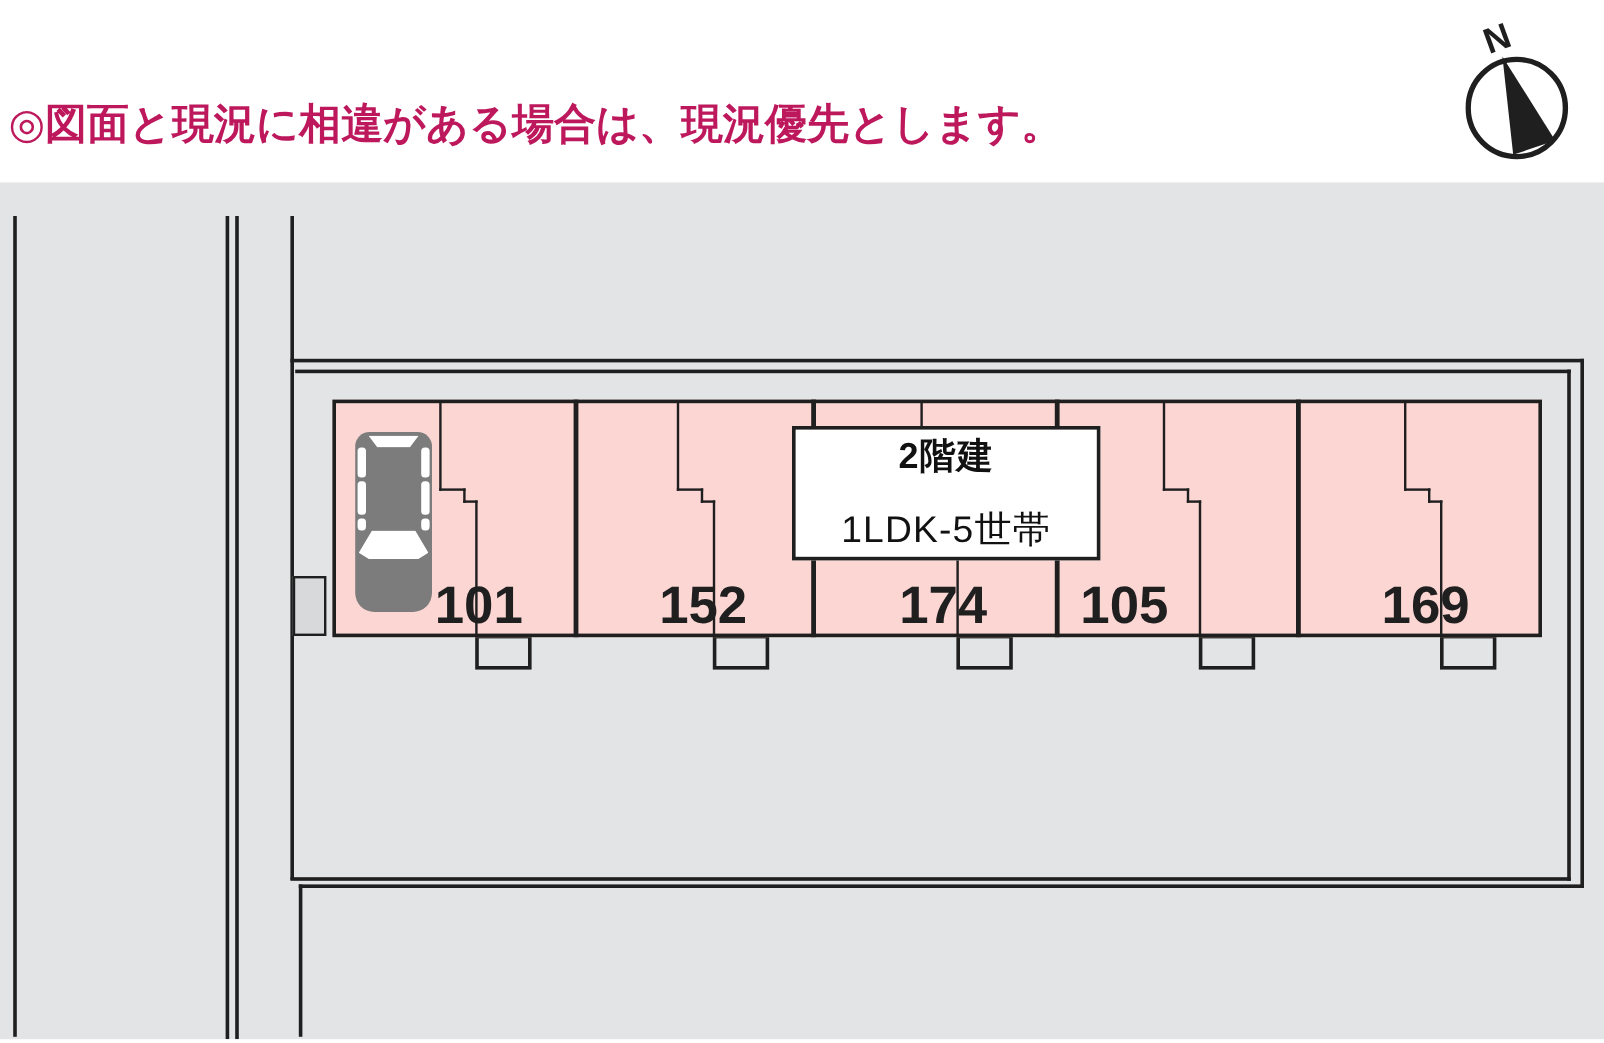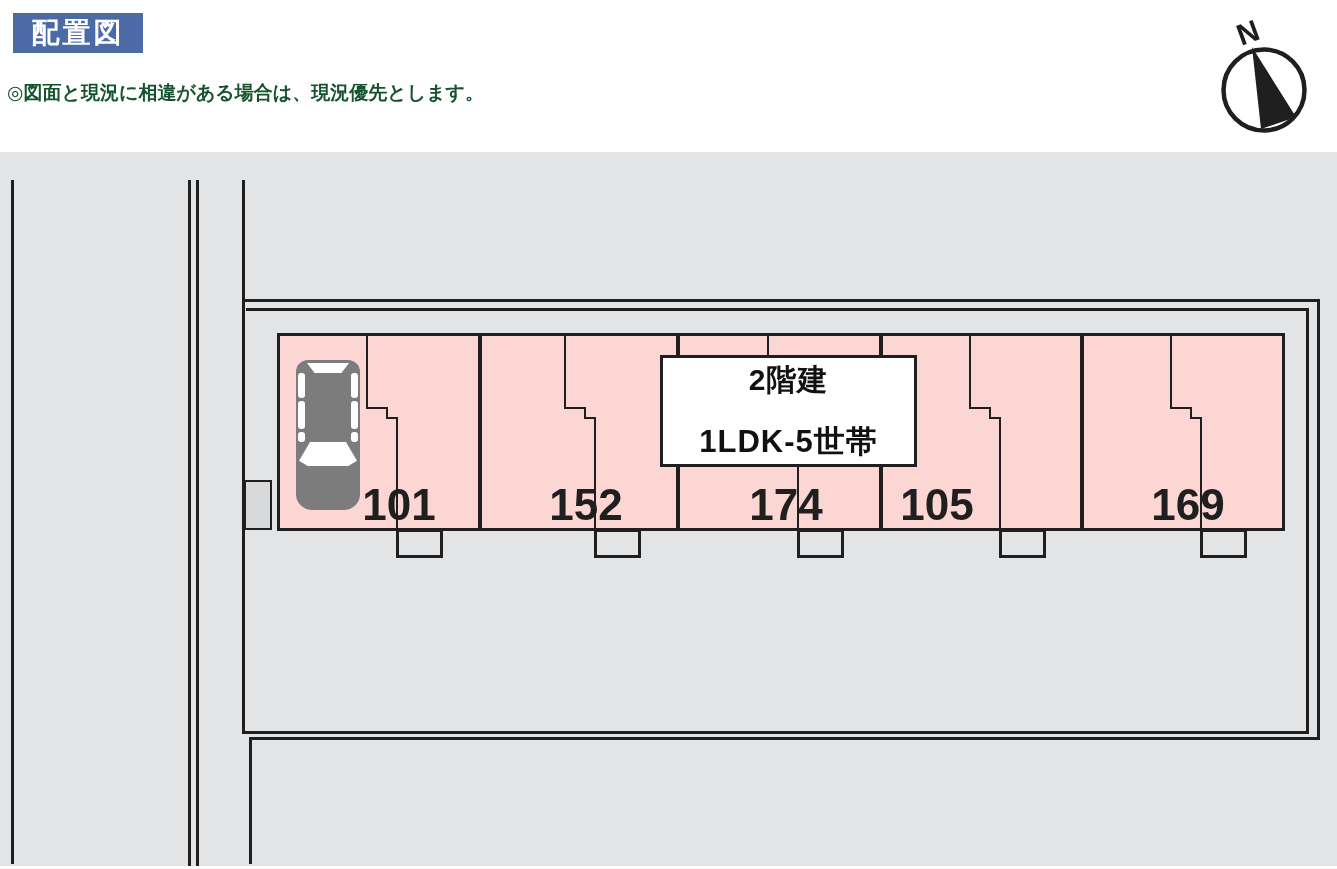--- a/index.html
+++ b/index.html
@@ -24,23 +24,23 @@
     font-size: 28px;
     font-weight: 700;
     letter-spacing: 3px;
     display: flex;
     align-items: center;
     justify-content: center;
   }
   .note {
     position: absolute;
     left: 7px; top: 80px;
-    font-size: 19px;
-    font-weight: 700;
-    color: #14532d;
+    font-size: 35px;
+    font-weight: 700;
+    color: #be185d;
     white-space: nowrap;
   }
 
   
   .compass-n {
     position: absolute;
     left: 1230px; top: 16px;
     width: 36px; height: 34px;
     font-size: 30px;
     font-weight: 700;
@@ -86,21 +86,21 @@
     width: 257px; height: 112px;
     background: #ffffff;
     border: 3px solid var(--line, #1f1f1f);
     display: flex;
     flex-direction: column;
     align-items: center;
     justify-content: center;
     gap: 20px;
   }
   .building-label-box .l1 { font-size: 30px; font-weight: 700; color: #111; letter-spacing: 1px; }
-  .building-label-box .l2 { font-size: 31px; font-weight: 700; color: #111; letter-spacing: 1px; }
+  .building-label-box .l2 { font-size: 31px; font-weight: 400; color: #111; letter-spacing: 1px; }
 
   .unit-label {
     position: absolute;
     top: 330px;
     width: 170px; height: 46px;
     line-height: 46px;
     text-align: center;
     font-size: 44px;
     font-weight: 700;
     color: #1f1f1f;
@@ -132,21 +132,20 @@
     position: absolute; left: 3px; top: 82px; width: 58px; height: 24px;
     background: #fff;
     clip-path: polygon(19% 0, 81% 0, 100% 78%, 85% 100%, 15% 100%, 0 78%);
   }
 </style>
 </head>
 <body>
 
 <div class="page">
 
-  <div class="title-box">配置図</div>
   <div class="note">◎図面と現況に相違がある場合は、現況優先とします。</div>
 
   <div class="compass-n">N</div>
   <svg class="compass-svg" width="92" height="126" viewBox="0 0 92 126">
     <circle cx="43" cy="75" r="40.5" fill="none" stroke="#1f1f1f" stroke-width="4.5"></circle>
     <polygon points="31,32 40,114 75,102" fill="#1f1f1f"></polygon>
   </svg>
 
   <div class="map">
 

